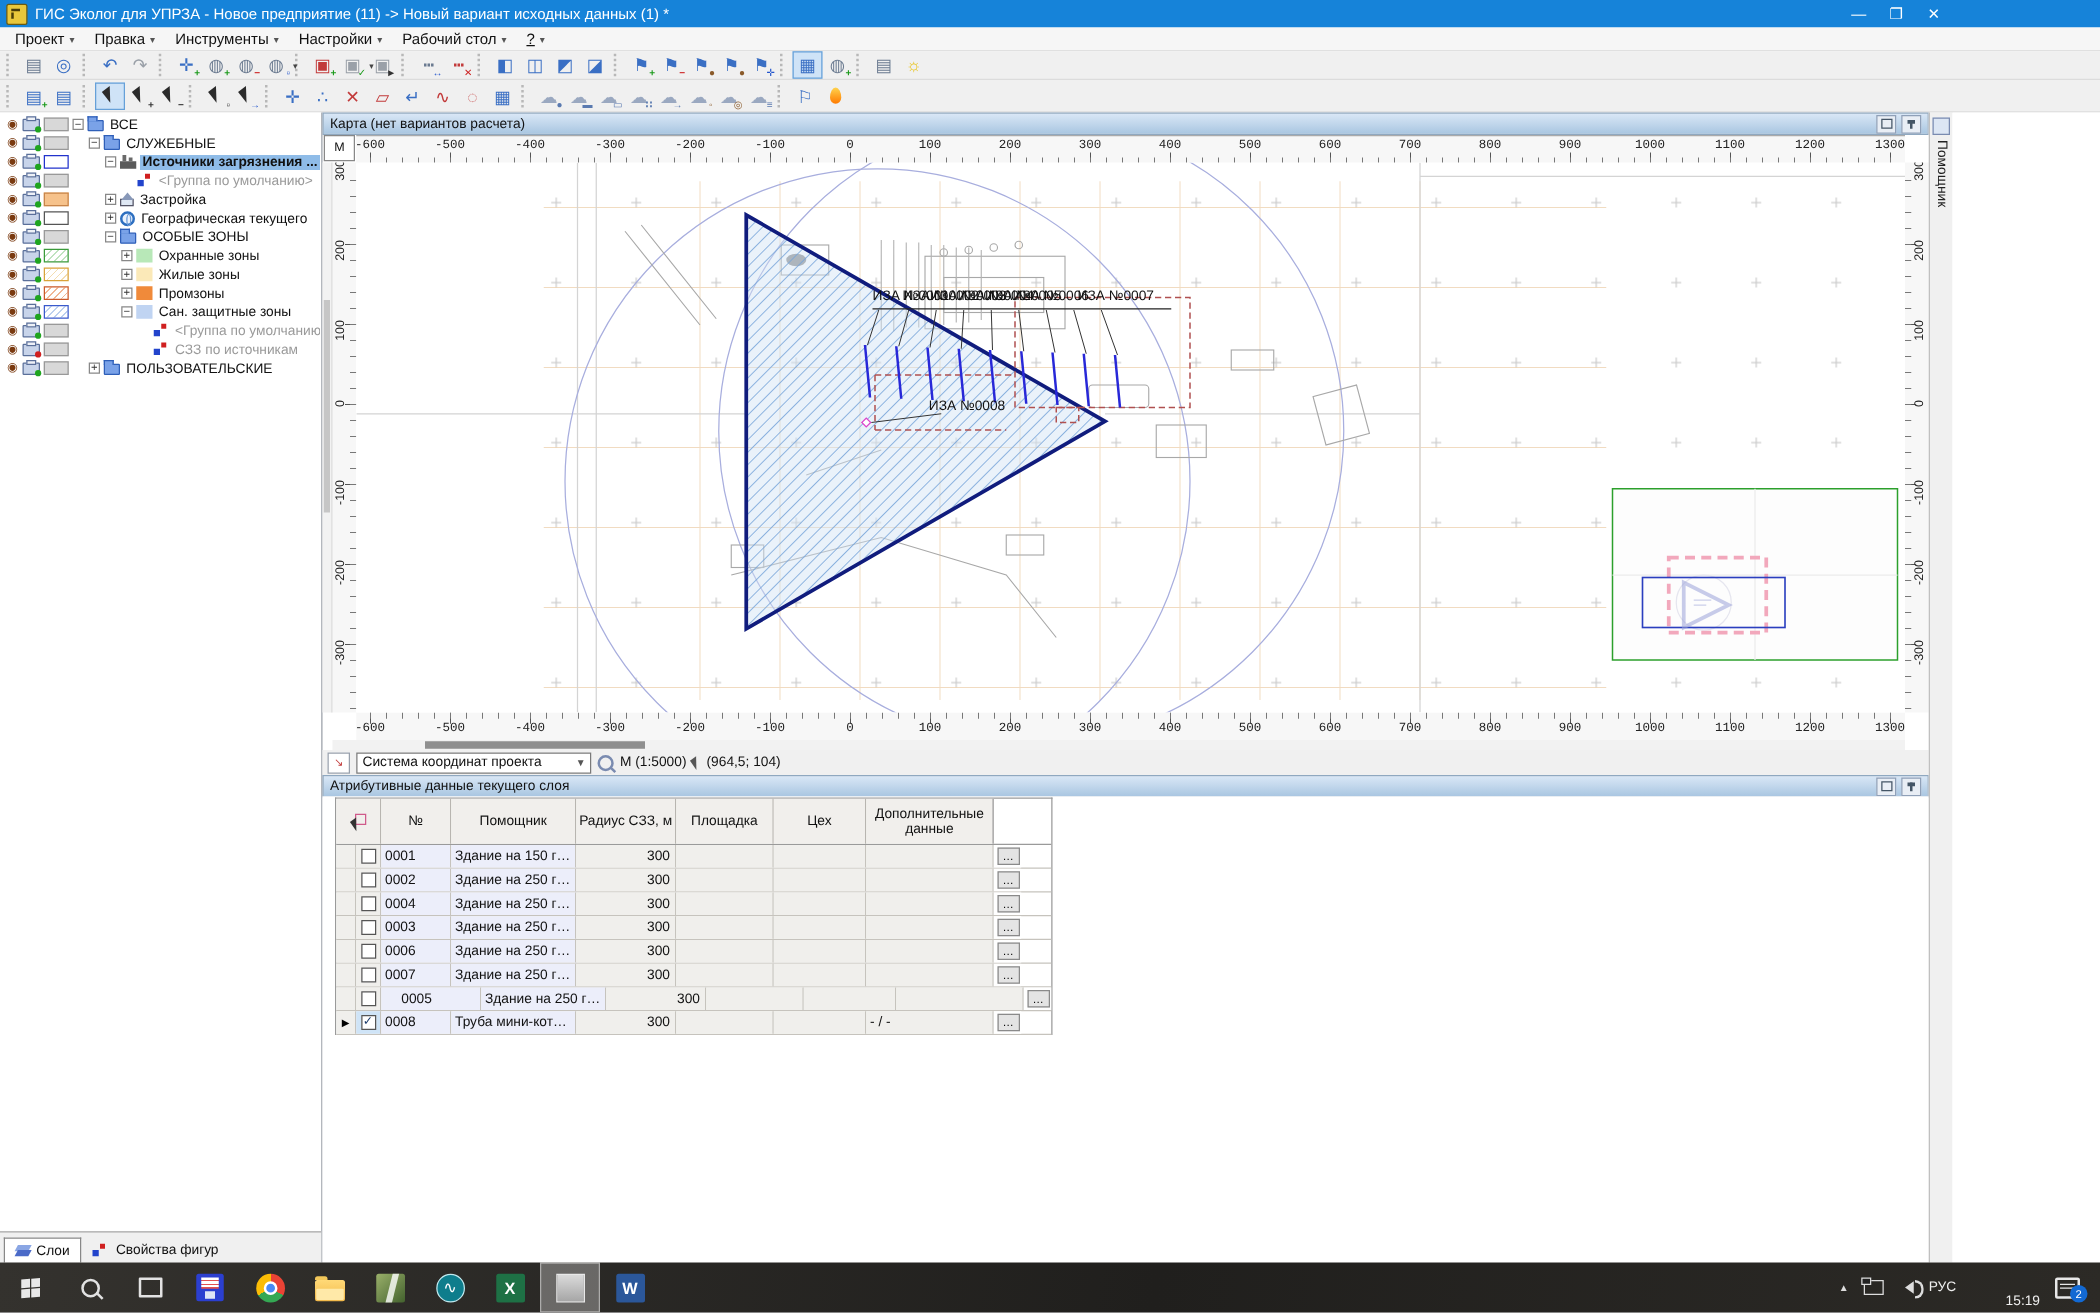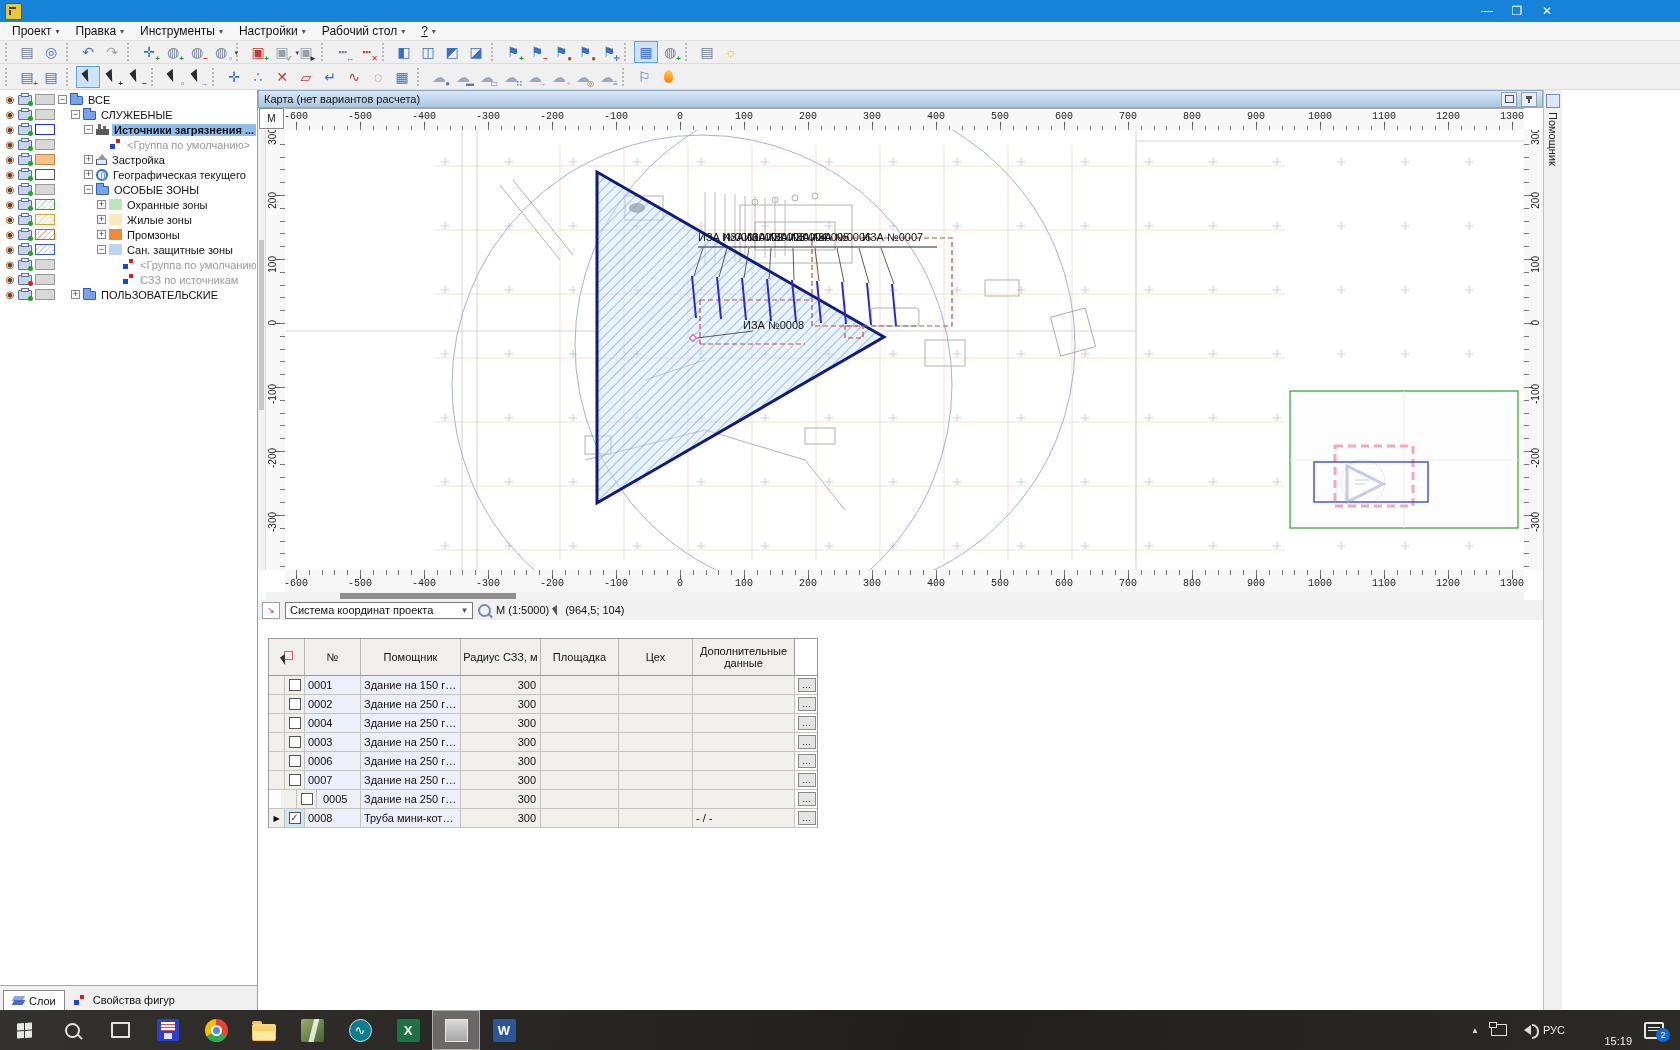--- a/index.html
+++ b/index.html
@@ -138,21 +138,21 @@
   .combo{width:188px;height:17px;border:1px solid #7a7a7a;background:#fff;display:flex;align-items:center;
          padding-left:4px;box-sizing:border-box;}
   .combo .chev{margin-left:auto;width:15px;text-align:center;color:#555;font-size:8px;}
   .i-mag{width:9px;height:9px;border:2px solid #7a8bb0;border-radius:50%;position:relative;flex:none;}
   .i-mag::after{content:"";position:absolute;width:5px;height:2px;background:#7a8bb0;transform:rotate(45deg);
                 right:-4px;bottom:-2px;}
   .i-cur{width:0;height:0;border-top:9px solid #555;border-right:6px solid transparent;transform:rotate(-35deg);flex:none;}
   
   .attrpanel{position:absolute;left:258px;top:637px;width:1285px;height:373px;background:#fff;}
   .gtable{position:absolute;left:10px;top:1px;border:1px solid #9a9a9a;border-bottom:none;font-size:11px;}
-  .trow{display:flex;border-bottom:1px solid #c6c3bd;justify-content:flex-end;}
+  .trow{display:flex;border-bottom:1px solid #c6c3bd;}
   .tc{box-sizing:border-box;border-right:1px solid #c6c3bd;height:18px;display:flex;align-items:center;
       overflow:hidden;white-space:nowrap;background:#f0efec;}
   .thc{box-sizing:border-box;border-right:1px solid #b8b5b0;background:#f1efec;display:flex;align-items:center;
        justify-content:center;text-align:center;height:36px;line-height:1.1;}
   .thead{display:flex;border-bottom:1px solid #9a9a9a;}
   .lav{background:#eceefa !important;}
   .cbc{justify-content:center;}
   .cb{width:12px;height:12px;border:1px solid #555;background:#fff;font-size:10px;line-height:10px;
       text-align:center;color:#1a3a6a;box-sizing:border-box;}
   .mark{justify-content:center;font-size:8px;color:#000;}
@@ -214,20 +214,21 @@
   .badge{position:absolute;right:-8px;bottom:-5px;width:14px;height:14px;border-radius:50%;background:#1269d3;
          color:#fff;font-size:9px;display:flex;align-items:center;justify-content:center;}
 </style>
 </head>
 <body>
 
 <div id="page">
 
   <div class="titlebar">
     <div class="appicon"></div>
+    <span class="ttl">ГИС Эколог для УПРЗА - Новое предприятие (11) -&gt; Новый вариант исходных данных (1) *</span>
     <div class="wbtns">
       <span>—</span>
       <span>❐</span>
       <span>✕</span>
     </div>
   </div>
 
   <div class="menubar" id="menubar">
       <div class="mitem">
         <span>Проект</span>
@@ -751,20 +752,31 @@
     <span class="combo">
       <span>Система координат проекта</span>
       <span class="chev">▼</span>
     </span>
     <span class="i-mag"></span>
     <span>М (1:5000)</span>
     <span class="i-cur"></span>
     <span>(964,5; 104)</span>
   </div>
 
+  <div class="phdr attrhdr">
+    <span>Атрибутивные данные текущего слоя</span>
+    <span class="phbtns">
+      <span class="phb">
+          <span class="bx"></span>
+        </span>
+      <span class="phb">
+          <span class="i-pin"></span>
+        </span>
+    </span>
+  </div>
   <div class="attrpanel">
     <div class="gtable" id="gtable">
         <div class="thead">
           <div class="thc" style="width: 36px;">
             <span class="hicon"></span>
           </div>
           <div class="thc" style="width: 56px;">№</div>
           <div class="thc" style="width: 100px;">Помощник</div>
           <div class="thc" style="width: 80px;">Радиус СЗЗ, м</div>
           <div class="thc" style="width: 78px;">Площадка</div>
@@ -859,21 +871,21 @@
           <div class="tc" style="width: 102px; padding-left: 3px;"></div>
           <div class="tc" style="width: 22px; background: rgb(255, 255, 255); border-right: none; justify-content: center;">
             <button class="dots">…</button>
           </div>
         </div>
         <div class="trow">
           <div class="tc mark" style="width: 16px;"></div>
           <div class="tc cbc" style="width: 20px;">
             <span class="cb"></span>
           </div>
-          <div class="tc lav" style="width: 44px; padding-left: 6px;">0005</div>
+          <div class="tc lav" style="width: 80px; padding-left: 16px;">0005</div>
           <div class="tc lav" style="width: 100px; padding-left: 3px;">Здание на 250 г…</div>
           <div class="tc" style="width: 80px; padding-left: 3px; justify-content: flex-end; padding-right: 4px;">300</div>
           <div class="tc" style="width: 78px; padding-left: 3px;"></div>
           <div class="tc" style="width: 74px; padding-left: 3px;"></div>
           <div class="tc" style="width: 102px; padding-left: 3px;"></div>
           <div class="tc" style="width: 22px; background: rgb(255, 255, 255); border-right: none; justify-content: center;">
             <button class="dots">…</button>
           </div>
         </div>
         <div class="trow">

